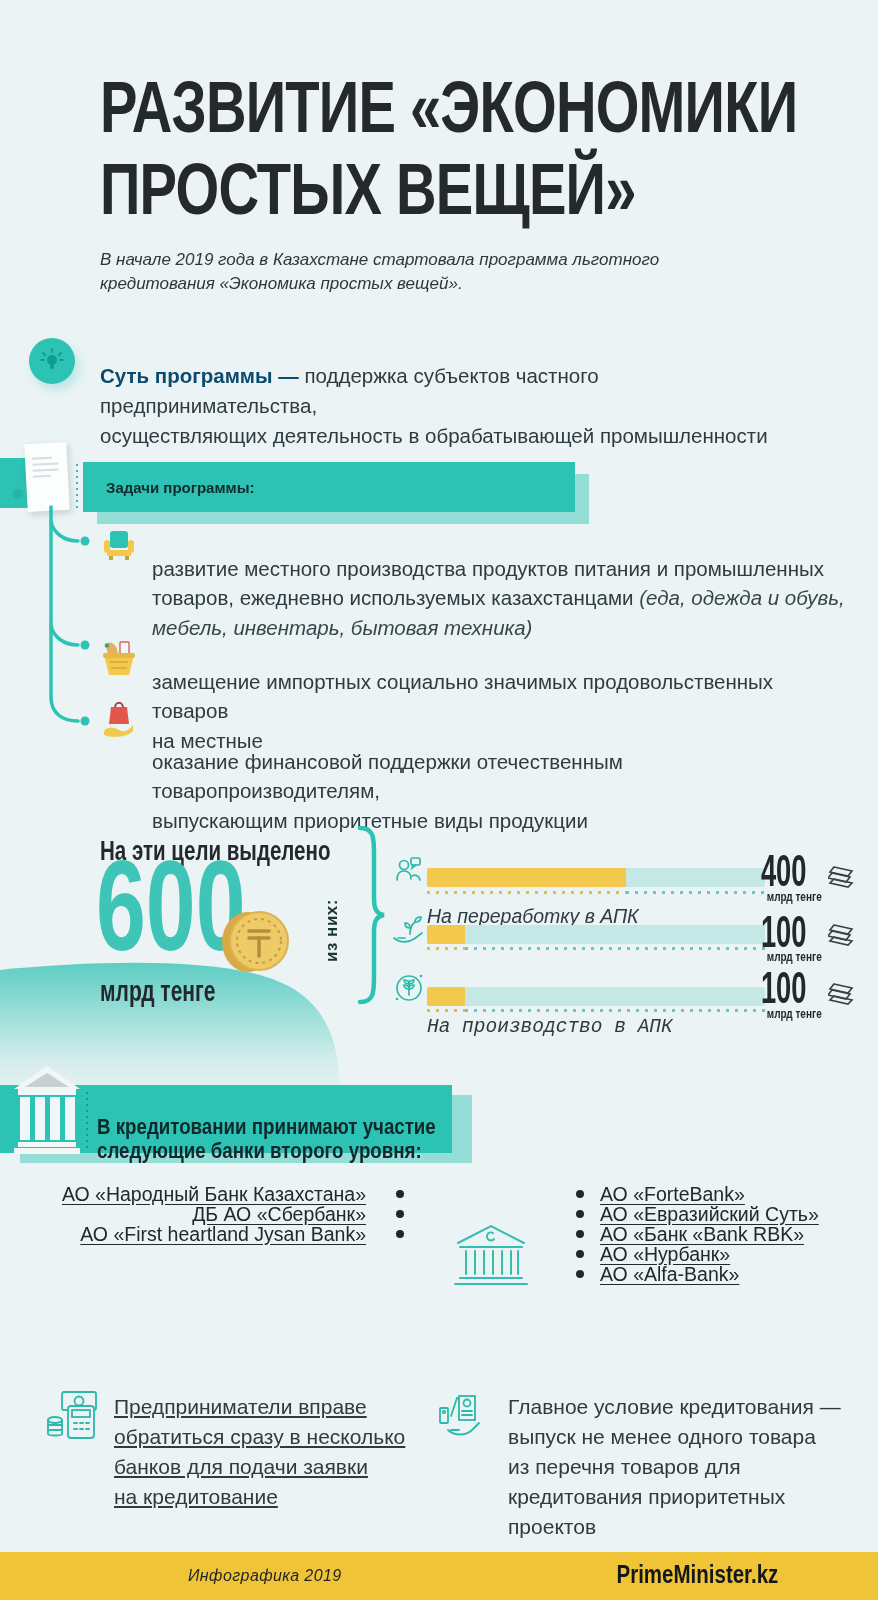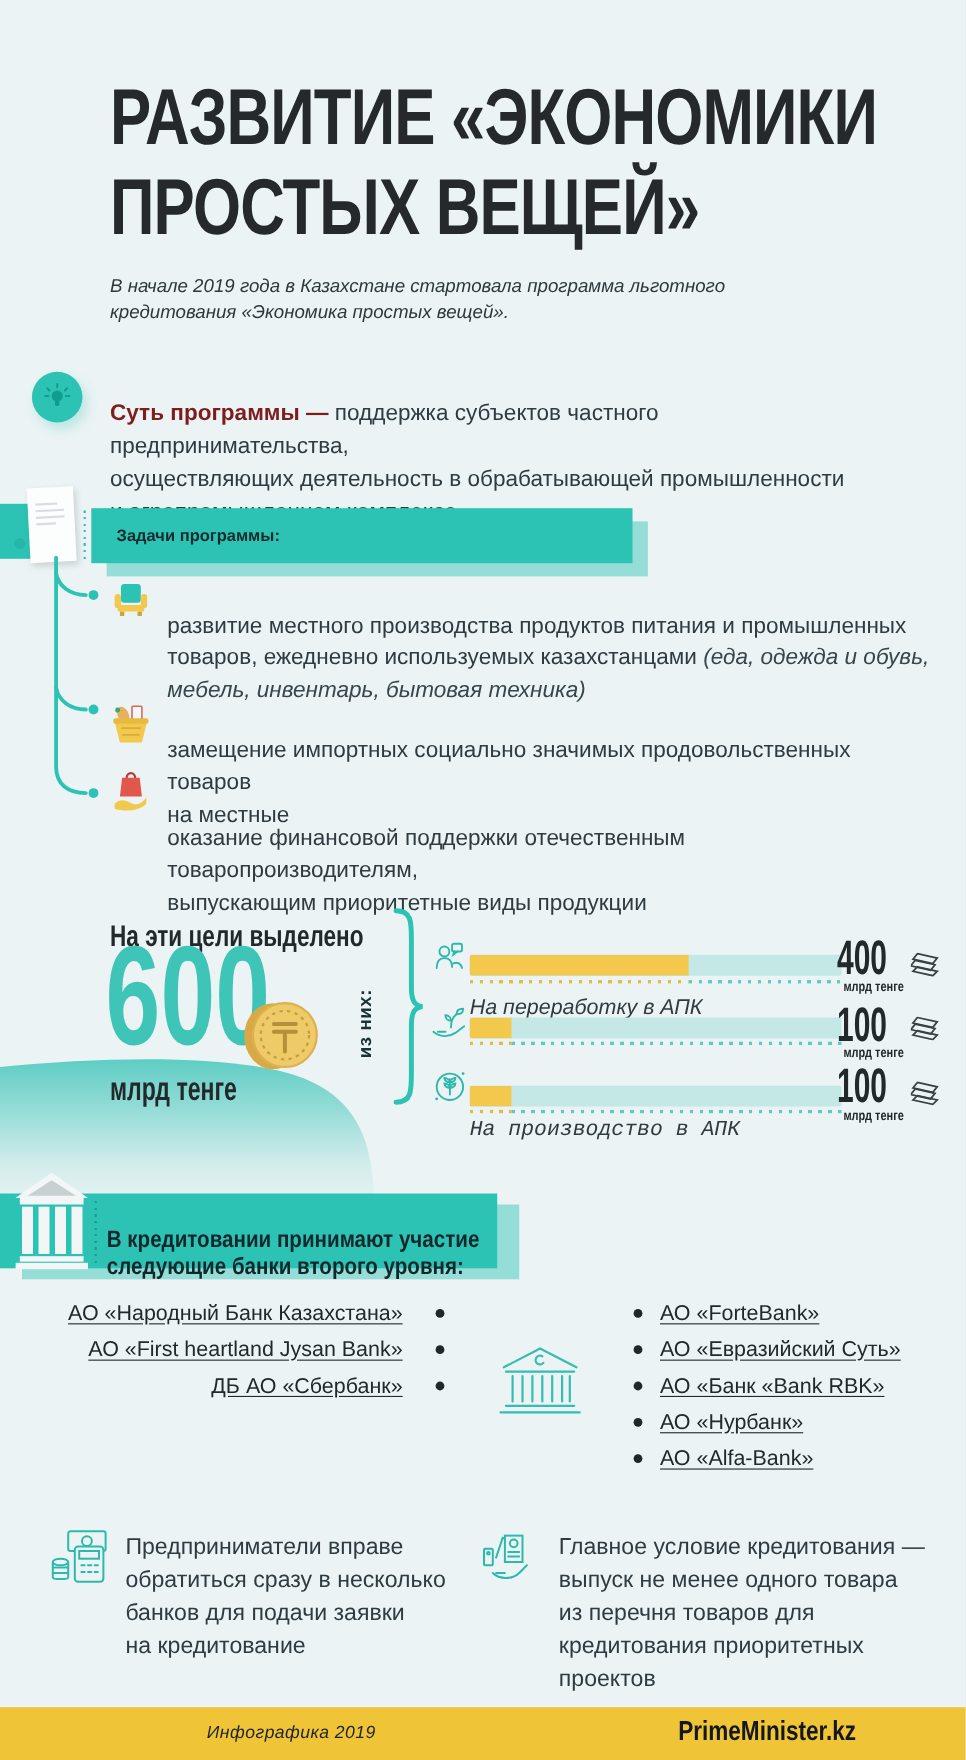--- a/index.html
+++ b/index.html
@@ -9,21 +9,21 @@
   .pre{white-space:pre-line;}
   .condL{display:inline-block;transform:scaleX(.78);transform-origin:0 50%;white-space:nowrap;}
   .condR{display:inline-block;transform:scaleX(.62);transform-origin:100% 50%;white-space:nowrap;}
   .condRs{display:inline-block;transform:scaleX(.8);transform-origin:100% 50%;white-space:nowrap;}
 
   .title{left:100px;top:66px;font-weight:bold;font-size:72px;line-height:82px;color:#26292c;letter-spacing:-1px;}
   .subtitle{left:100px;top:248px;font-style:italic;font-size:17px;line-height:24px;color:#2c383c;}
 
   .bulb-circle{left:29px;top:338px;width:46px;height:46px;border-radius:50%;background:#2cc3b4;box-shadow:4px 6px 10px rgba(44,195,180,.25);display:flex;align-items:center;justify-content:center;}
   .essence{left:100px;top:331px;width:720px;font-size:20.5px;line-height:30px;color:#2e3b40;}
-  .essence b{color:#7f1d1d;}
+  .essence b{color:#0c4a6e;}
 
   .tasks-square{left:0;top:458px;width:34px;height:50px;background:#2cc3b4;}
   .paper{left:26px;top:443px;width:42px;height:68px;background:#fcfdfd;transform:rotate(-3deg);box-shadow:2px 3px 6px rgba(40,60,60,.18);}
   .paper i{position:absolute;left:7px;height:2px;background:#d7dde0;}
   .vdots{width:2px;background-image:repeating-linear-gradient(180deg,#2cc3b4 0 2px,transparent 2px 6px);}
   .tasks-banner{left:83px;top:462px;width:492px;height:50px;background:#2cc3b4;display:flex;align-items:center;box-shadow:14px 12px 0 rgba(44,195,180,.45);}
   .tasks-banner span{margin-left:23px;font-weight:bold;font-size:15px;color:#132a2d;}
   .task-text{font-size:20.5px;line-height:29.5px;color:#2e3b40;width:700px;}
   .task-text em{font-style:italic;color:#37464b;}
 
@@ -40,21 +40,21 @@
   .f1{width:199px;} .f2{width:38px;}
   .dotrow{height:3px;background-image:repeating-linear-gradient(90deg,#5fccc2 0 3px,transparent 3px 9px);}
   .dotrow.yellow{background-image:repeating-linear-gradient(90deg,#e4bb3f 0 3px,transparent 3px 9px);}
   .num{right:72px;width:150px;text-align:right;font-weight:bold;font-size:44px;line-height:40px;color:#23282b;}
   .num-cap{right:56px;width:150px;text-align:right;font-weight:bold;font-size:12.5px;color:#23282b;}
 
   .banks-banner{left:0;top:1085px;width:452px;height:68px;background:#2cc3b4;box-shadow:20px 10px 0 rgba(44,195,180,.45);}
   .banks-title{left:97px;top:1091px;font-weight:bold;font-size:21.5px;line-height:24px;color:#10282b;}
   .banks-title span{display:inline-block;transform:scaleX(.87);transform-origin:0 0;}
 
-  .bank-col{display:flex;flex-direction:column;gap:13px;}
+  .bank-col{display:flex;flex-direction:column;}
   .bank-row{display:flex;align-items:center;height:20px;}
   .bank-link{font-size:19.5px;color:#20292c;text-decoration:underline;text-underline-offset:3px;cursor:pointer;}
   .bullet{width:8px;height:8px;border-radius:50%;background:#20262a;flex:0 0 auto;}
   .col-left{left:40px;top:1184px;width:364px;}
   .col-left .bank-row{justify-content:flex-end;}
   .col-left .bullet{margin-left:30px;}
   .col-right{left:576px;top:1184px;width:300px;}
   .col-right .bullet{margin-right:16px;}
 
   .note-text{font-size:21px;line-height:30px;color:#2e3b40;}
@@ -292,25 +292,25 @@
     <span class="pre">В кредитовании принимают участие
 следующие банки второго уровня:</span>
   </div>
 
   <div class="abs bank-col col-left">
     <div class="bank-row">
         <span class="bank-link">АО «Народный Банк Казахстана»</span>
         <span class="bullet"></span>
       </div>
     <div class="bank-row">
+        <span class="bank-link">ДБ АО «Сбербанк»</span>
+        <span class="bullet"></span>
+      </div>
+    <div class="bank-row">
         <span class="bank-link">АО «First heartland Jysan Bank»</span>
-        <span class="bullet"></span>
-      </div>
-    <div class="bank-row">
-        <span class="bank-link">ДБ АО «Сбербанк»</span>
         <span class="bullet"></span>
       </div>
   </div>
 
   <svg class="abs" style="left:452px;top:1222px;" width="78" height="66" viewBox="0 0 78 66">
     <g fill="none" stroke="#35bdb0" stroke-width="2" stroke-linecap="round">
       <polyline points="6,21 39,4 72,21"></polyline>
       <line x1="8" y1="25" x2="70" y2="25"></line>
       <path d="M41,11 a4,4 0 1 0 1,6"></path>
       <line x1="14" y1="29" x2="14" y2="52"></line>
@@ -359,21 +359,21 @@
       <rect x="22" y="18" width="26" height="32" rx="3" fill="#ebf3f4"></rect>
       <rect x="26" y="22" width="18" height="7"></rect>
       <line x1="28" y1="35" x2="31" y2="35"></line>
         <line x1="34" y1="35" x2="37" y2="35"></line>
         <line x1="40" y1="35" x2="43" y2="35"></line>
       <line x1="28" y1="41" x2="31" y2="41"></line>
         <line x1="34" y1="41" x2="37" y2="41"></line>
         <line x1="40" y1="41" x2="43" y2="41"></line>
     </g>
   </svg>
-  <div class="abs note-text pre" style="left:114px;top:1392px;width:310px;">Предприниматели вправе
+  <div class="abs note-text pre" style="left:114px;top:1392px;width:310px;text-decoration:underline;">Предприниматели вправе
 обратиться сразу в несколько
 банков для подачи заявки
 на кредитование</div>
 
   <svg class="abs" style="left:438px;top:1392px;" width="50" height="50" viewBox="0 0 50 50">
     <g fill="none" stroke="#2cb9ab" stroke-width="1.8" stroke-linecap="round">
       <rect x="2" y="16" width="8" height="15" rx="1"></rect>
         <circle cx="6" cy="20" r="1.2"></circle>
       <path d="M13,24 L19,6 L27,9"></path>
       <rect x="21" y="4" width="16" height="24" fill="#ebf3f4"></rect>

